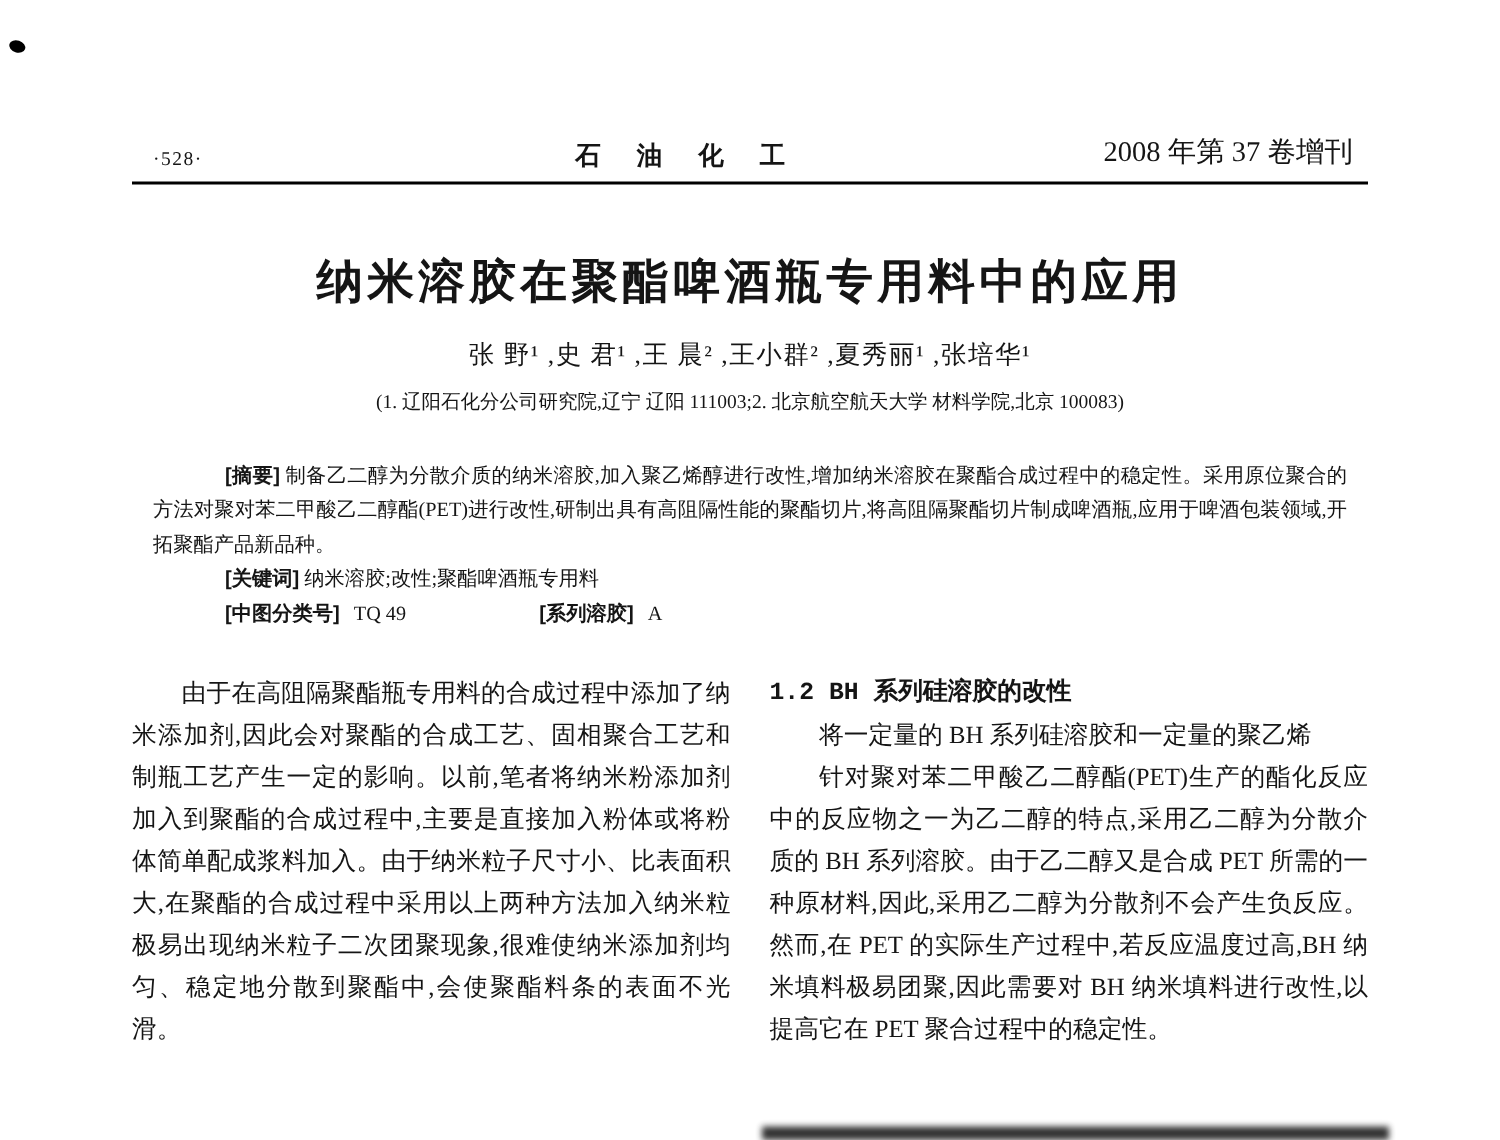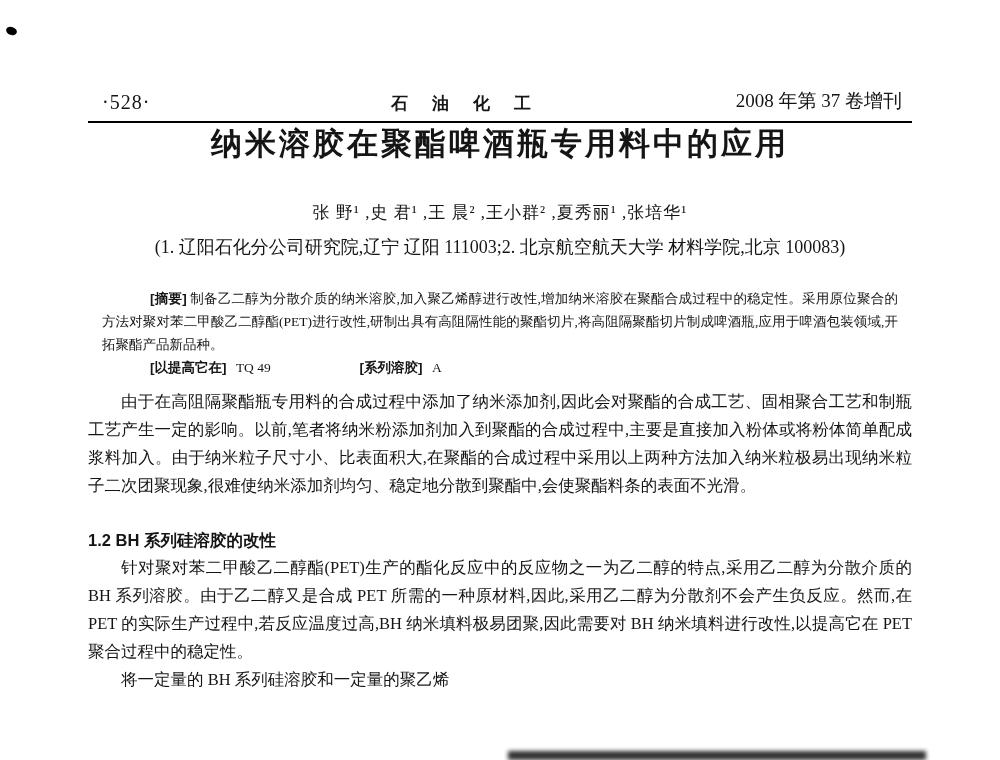--- a/index.html
+++ b/index.html
@@ -14,76 +14,76 @@
     width:1000px; height:760px;
     padding:88px 88px 0 88px;
     position:relative;
   }
   
   .header {
     display:flex; justify-content:space-between; align-items:flex-end;
     border-bottom:2px solid #000;
     padding:0 8px 7px 8px;
   }
-  .page-num { font-size:20px; letter-spacing:1px; padding-left:6px; }
+  .page-num { font-size:13px; letter-spacing:1px; padding-left:6px; }
   .journal { text-align:right; line-height:1.25;margin-left:36px; }
   .journal-cn { font-size:17px; letter-spacing:24px; padding-left:24px; font-weight:600; }
   .journal-en { font-size:15px; font-weight:700; letter-spacing:1px; }
   .issue { font-size:19px; padding-right:2px; }
 
   
   .title {
+    margin-top:44px;
     text-align:center;
     font-family:"Liberation Sans","DejaVu Sans",sans-serif;
     font-weight:700;
     font-size:31px;
     letter-spacing:3px;
   }
   .authors {
-    margin-top:36px;
+    margin-top:16px;
     text-align:center;
     font-size:17px;
     letter-spacing:1px;
   }
   .affiliation {
     margin-top:11px;
     text-align:center;
-    font-size:18px;
+    font-size:13px;
   }
 
   
   .meta {
     margin:28px 14px 0 14px;
     font-size:13.5px;
     line-height:23px;
     text-align:justify;
   }
   .meta p { margin:0; }
   .lbl {
     font-family:"Liberation Sans","DejaVu Sans",sans-serif;
     font-weight:700;
     padding-left:48px;
   }
   .clc-line .gap { display:inline-block; width:34px; }
   .clc-val { margin-left:6px; }
 
   
   .columns {
-    margin-top:9px;
+    margin-top:28px;
     display:flex;
     gap:26px;
     font-size:16.5px;
     line-height:28px;
     text-align:justify;
-    flex-direction:column;
   }
   .col { flex:1; min-width:0; }
   .col p { margin:0; text-indent:2em; }
   .sec-heading {
-    font-family:Liberation Sans, sans-serif;
+    font-family:Liberation Mono, monospace;
     font-weight:700;
     text-indent:0 !important;
   }
   sup { font-size:11px; line-height:0; }
 
   
   .corner-dot {
     position:absolute; left:6px; top:27px;
     width:11px; height:8px; background:#000; border-radius:50%;
     transform:rotate(18deg);
@@ -110,34 +110,38 @@
 
   <div class="title">纳米溶胶在聚酯啤酒瓶专用料中的应用</div>
   <div class="authors">张  野¹ ,史  君¹ ,王  晨² ,王小群² ,夏秀丽¹ ,张培华¹</div>
   <div class="affiliation">(1. 辽阳石化分公司研究院,辽宁 辽阳 111003;2. 北京航空航天大学 材料学院,北京 100083)</div>
 
   <div class="meta">
     <p>
       <span class="lbl">[摘要]</span>
       <span>制备乙二醇为分散介质的纳米溶胶,加入聚乙烯醇进行改性,增加纳米溶胶在聚酯合成过程中的稳定性。采用原位聚合的方法对聚对苯二甲酸乙二醇酯(PET)进行改性,研制出具有高阻隔性能的聚酯切片,将高阻隔聚酯切片制成啤酒瓶,应用于啤酒包装领域,开拓聚酯产品新品种。</span>
     </p>
+    <p>
+      <span class="lbl">[关键词]</span>
+      <span>纳米溶胶;改性;聚酯啤酒瓶专用料</span>
+    </p>
     <p class="clc-line">
-      <span class="lbl">[以提高它在]</span>
+      <span class="lbl">[中图分类号]</span>
       <span class="clc-val">TQ 49</span>
       <span class="gap"></span>
       <span class="lbl">[系列溶胶]</span>
       <span class="clc-val">A</span>
     </p>
   </div>
 
   <div class="columns">
     <div class="col">
       <p>由于在高阻隔聚酯瓶专用料的合成过程中添加了纳米添加剂,因此会对聚酯的合成工艺、固相聚合工艺和制瓶工艺产生一定的影响。以前,笔者将纳米粉添加剂加入到聚酯的合成过程中,主要是直接加入粉体或将粉体简单配成浆料加入。由于纳米粒子尺寸小、比表面积大,在聚酯的合成过程中采用以上两种方法加入纳米粒极易出现纳米粒子二次团聚现象,很难使纳米添加剂均匀、稳定地分散到聚酯中,会使聚酯料条的表面不光滑。</p>
     </div>
     <div class="col">
       <p class="sec-heading">1.2  BH 系列硅溶胶的改性</p>
+      <p>将一定量的 BH 系列硅溶胶和一定量的聚乙烯</p>
       <p>针对聚对苯二甲酸乙二醇酯(PET)生产的酯化反应中的反应物之一为乙二醇的特点,采用乙二醇为分散介质的 BH 系列溶胶。由于乙二醇又是合成 PET 所需的一种原材料,因此,采用乙二醇为分散剂不会产生负反应。然而,在 PET 的实际生产过程中,若反应温度过高,BH 纳米填料极易团聚,因此需要对 BH 纳米填料进行改性,以提高它在 PET 聚合过程中的稳定性。</p>
-      <p>将一定量的 BH 系列硅溶胶和一定量的聚乙烯</p>
     </div>
   </div>
 
   <span class="scan-smudge"></span>
 </div>
 
 </body></html>

